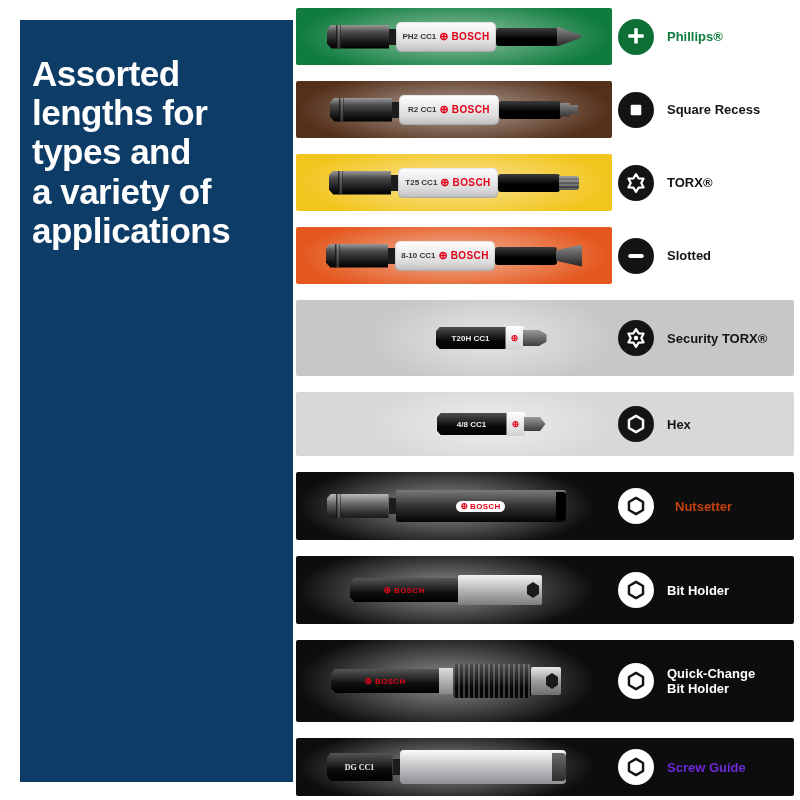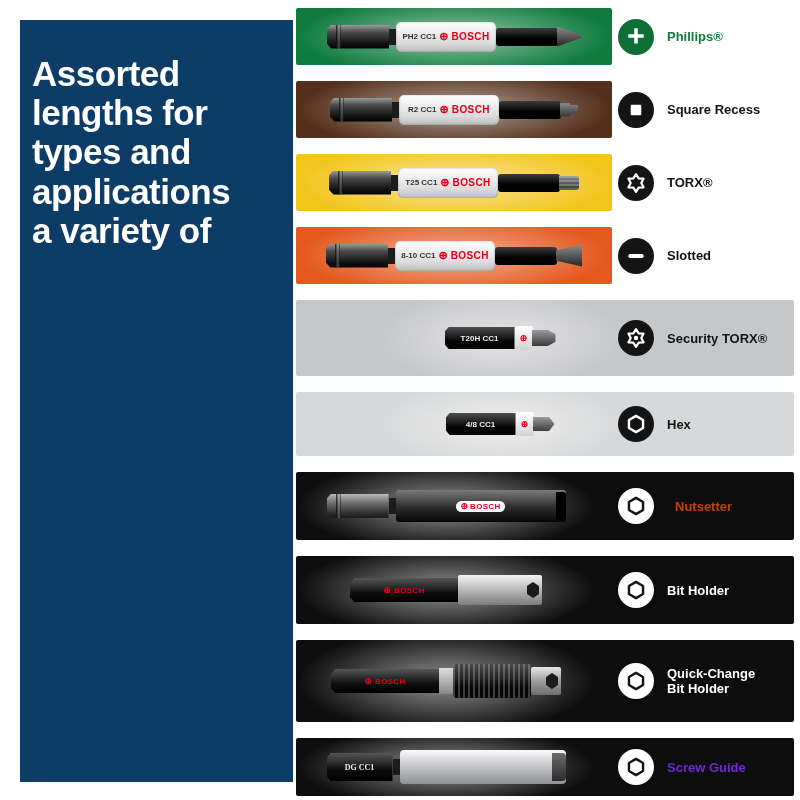--- a/index.html
+++ b/index.html
@@ -16,21 +16,21 @@
   
   .rows{position:absolute;left:296px;top:8px;width:498px;display:flex;flex-direction:column;gap:16px;}
   .row{position:relative;}
   .band{position:absolute;left:0;top:0;bottom:0;right:0;border-radius:2px;}
   .band.partial{right:auto;width:316px;}
   
   .bit-area{position:absolute;top:0;bottom:0;display:flex;align-items:center;justify-content:center;}
   .bit-area::before{content:"";position:absolute;inset:-10px 4px;
     background:radial-gradient(ellipse at center,rgba(255,255,255,.55),rgba(255,255,255,0) 72%);}
   .ba-standard{left:0;width:316px;}
-  .ba-insert{left:79px;width:250px;}
+  .ba-insert{left:70px;width:250px;}
   .ba-tool{left:0;width:300px;}
   .bit{display:flex;align-items:center;position:relative;z-index:1;}
   
   .shank{width:62px;height:24px;position:relative;
     background:linear-gradient(180deg,#9a9a9a,#4a4a4a 30%,#141414 75%,#000);
     clip-path:polygon(0 20%,7% 0,100% 0,100% 100%,7% 100%,0 80%);}
   .shank.steel{background:linear-gradient(180deg,#b9b9b9,#6a6a6a 40%,#2e2e2e 80%,#1a1a1a);}
   .shank::after{content:"";position:absolute;left:9px;top:0;bottom:0;width:5px;
     background:linear-gradient(90deg,rgba(0,0,0,.8),rgba(255,255,255,.25) 60%,rgba(0,0,0,.6));}
   .neck{width:7px;height:16px;background:#1c1c1c;}
@@ -95,22 +95,22 @@
   .label-lines{display:flex;flex-direction:column;line-height:1.18;}
 </style>
 </head>
 <body>
 
 <div class="left-panel" style="background: rgb(13, 60, 102);">
   <div class="headline" style="color: rgb(255, 255, 255);">
     <div>Assorted</div>
     <div>lengths for</div>
     <div>types and</div>
+    <div>a variety of</div>
     <div>applications</div>
-    <div>a variety of</div>
   </div>
 </div>
 
 <div class="rows">
 
   <div class="row" style="height:57px">
     <div class="band partial" style="background: rgb(15, 124, 61);"></div>
     <div class="bit-area ba-standard">
       <div class="bit">
         <div class="shank"></div>

